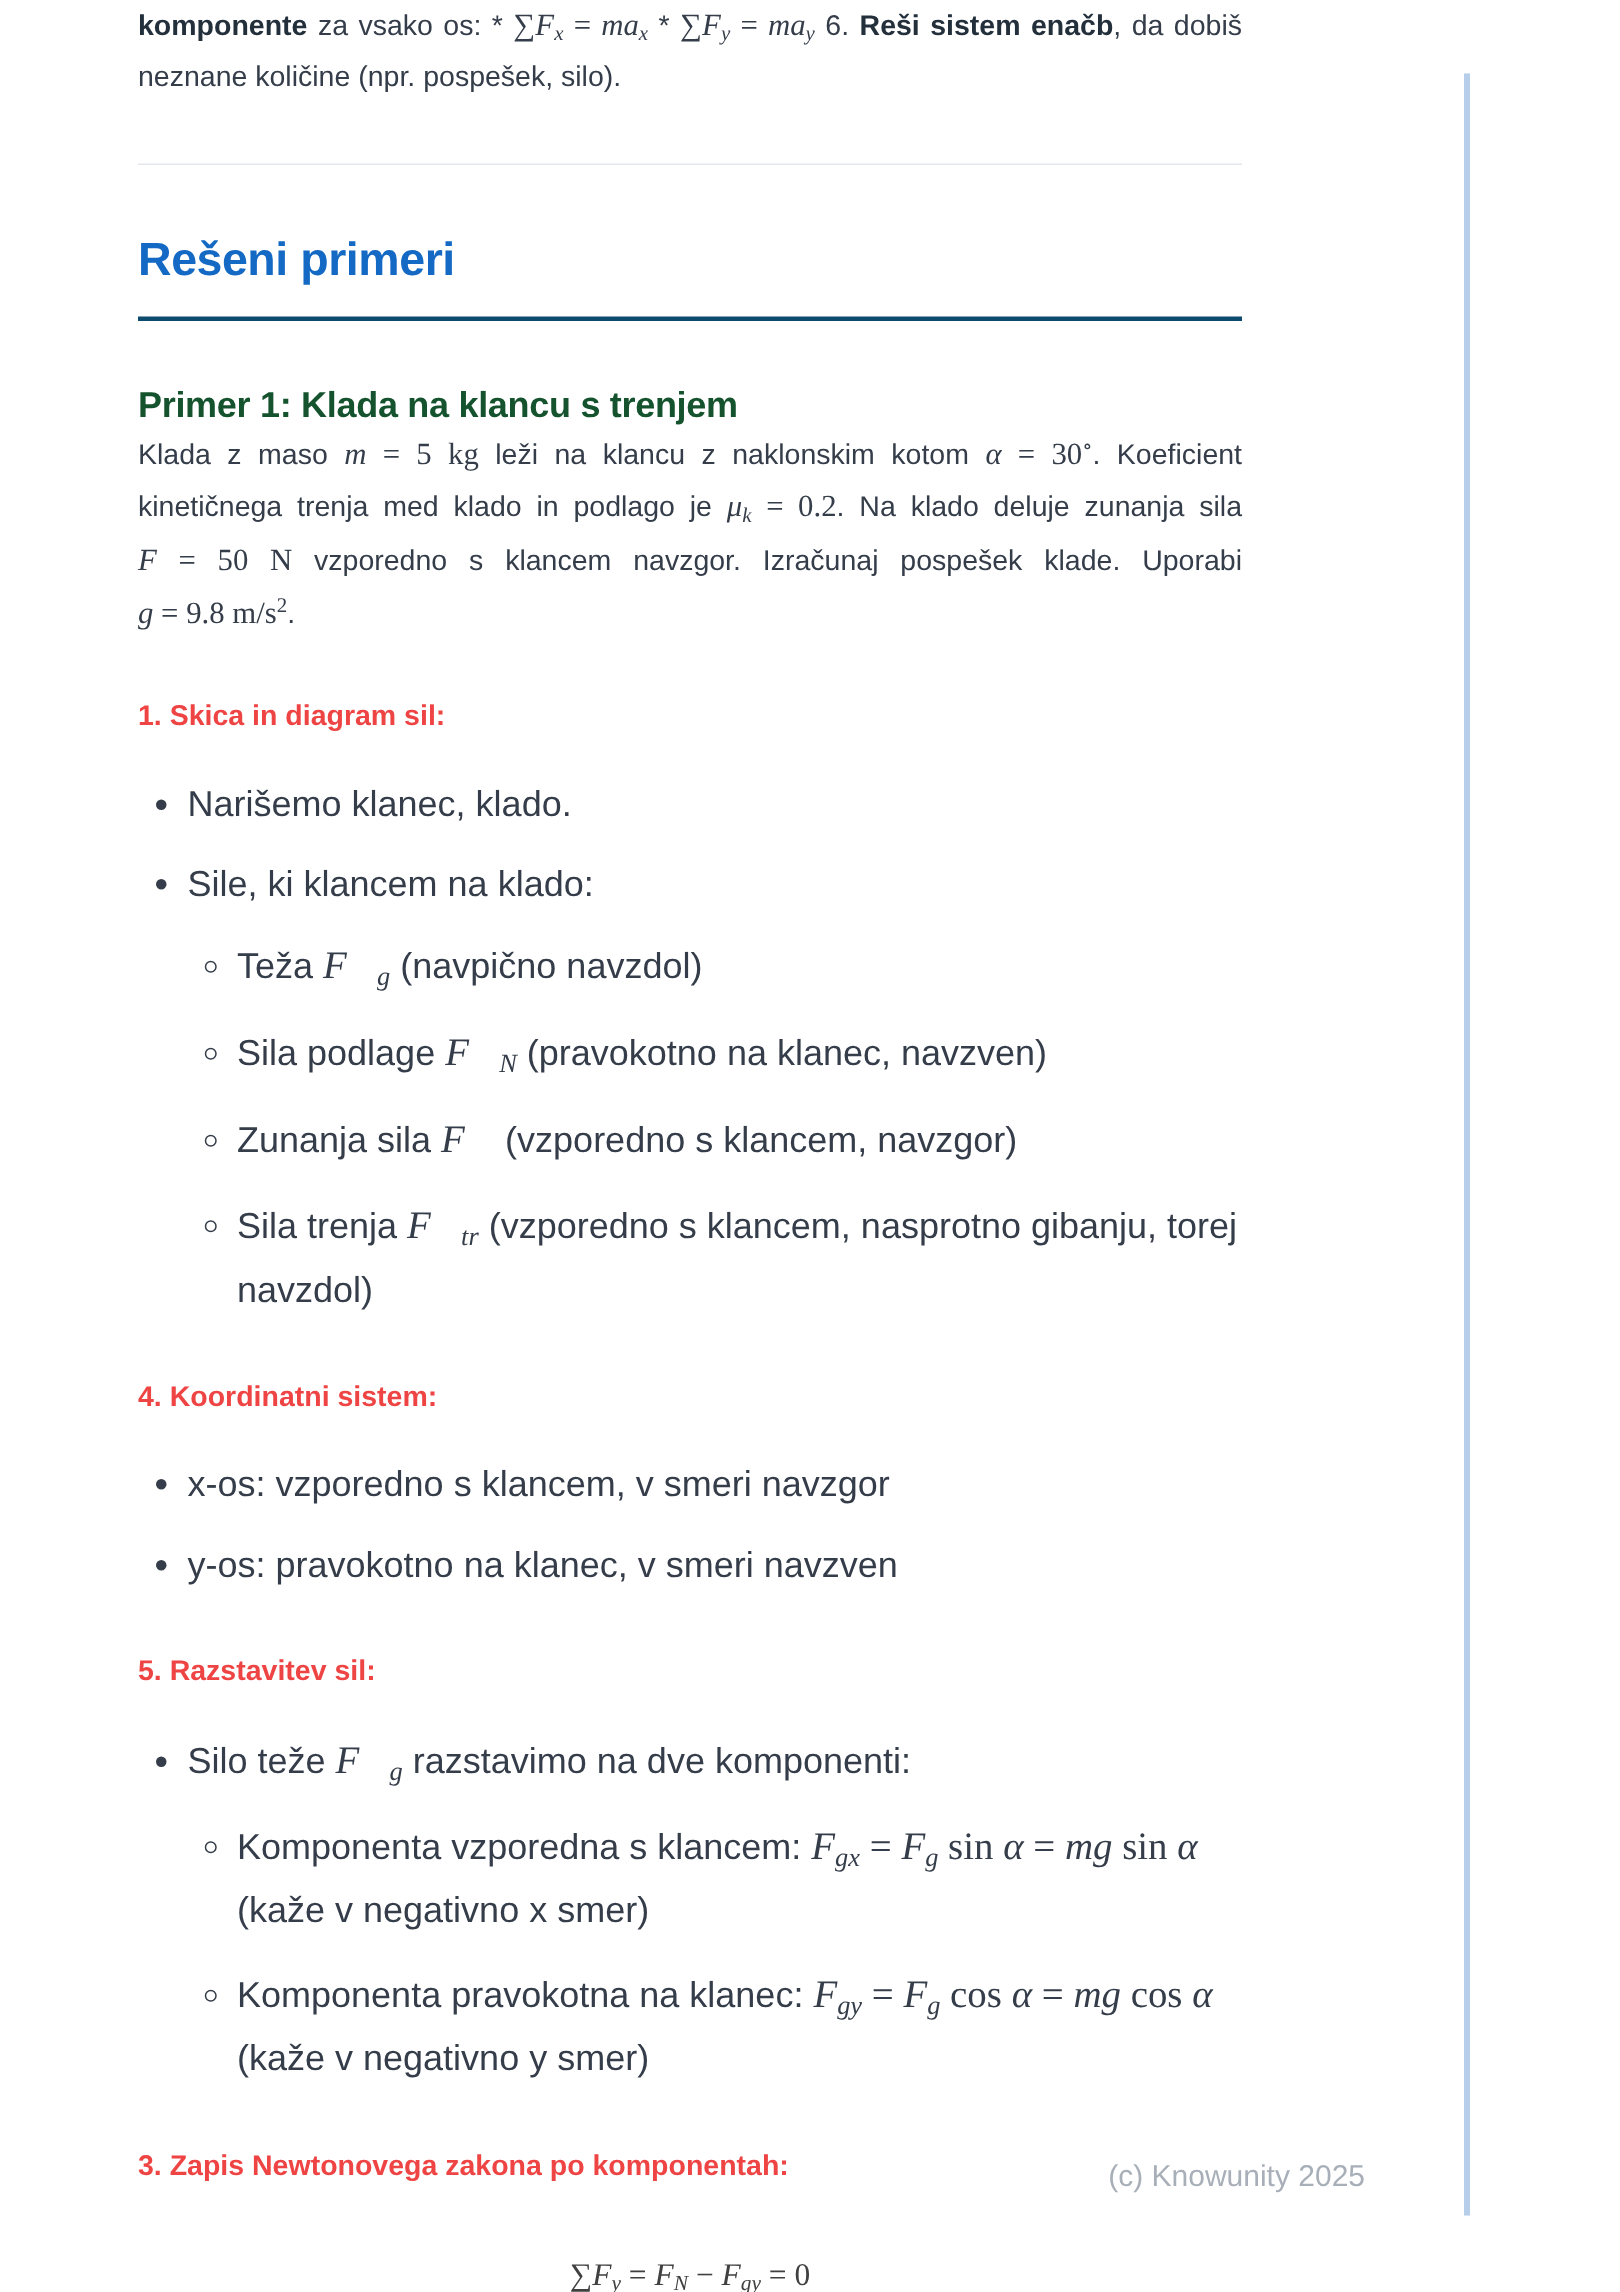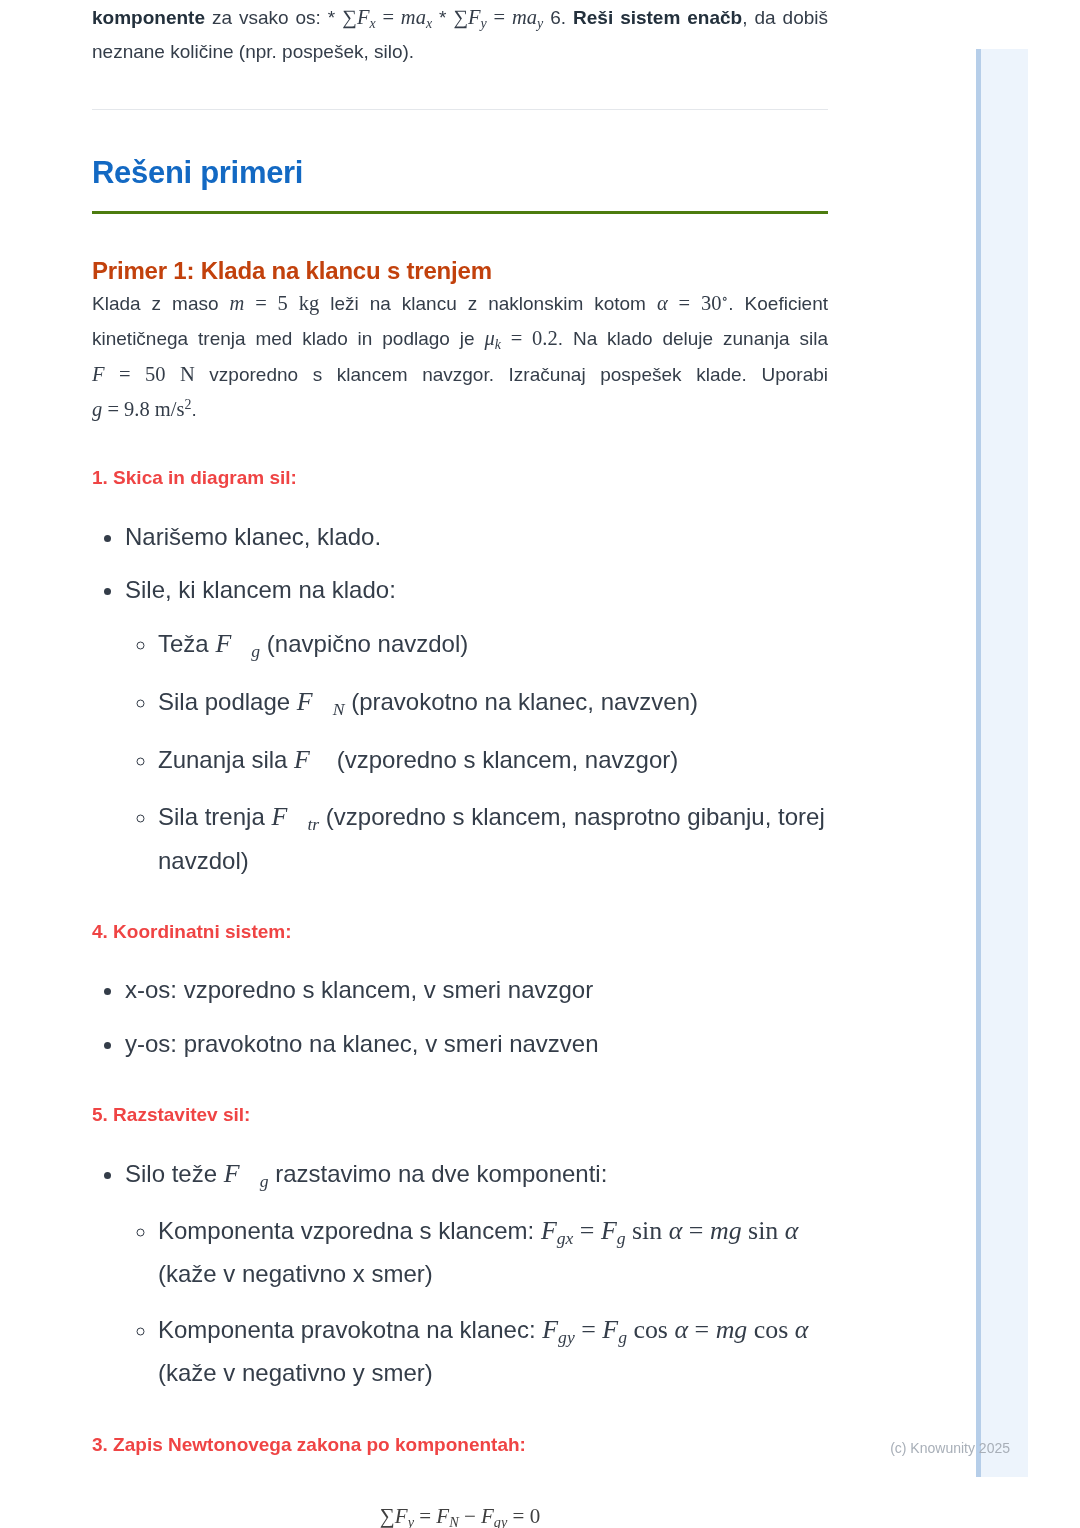--- a/index.html
+++ b/index.html
@@ -1,18 +1,18 @@
 <!DOCTYPE html>
 <html><head>
 <meta charset="utf-8">
 <style>
   html,body{margin:0;padding:0;background:#ffffff;}
   .page{
     position:relative;
-    width:1080px;height:1528px;
+    width:980px;height:1528px;
     background:#ffffff;
     overflow:hidden;
     font-family:"Liberation Sans", sans-serif;
     color:#343d49;
     box-sizing:border-box;
   }
   .content{
     position:absolute;
     left:92px;top:0;width:736px;
   }
@@ -26,32 +26,32 @@
   .problem{margin-top:27px;}
   b{color:#23303c;}
   hr.divider{
     border:none;
     border-top:1px solid #e4e7eb;
     margin:40px 0 0;
   }
   h1.page-title{
     margin:44px 0 0;
     padding-bottom:20px;
-    border-bottom:3px solid #4d7c0f;
+    border-bottom:3px solid #0c4a6e;
     font-size:31px;
     line-height:1.2;
     color:#1369c3;
     font-weight:700;
     letter-spacing:-0.3px;
   }
   h2.example-title{
     margin:42px 0 0;
     font-size:24px;
     line-height:1.25;
-    color:#c2410c;
+    color:#14532d;
     font-weight:700;
     letter-spacing:-0.2px;
   }
   h3.step-heading{
     margin:36px 0 0;
     font-size:19px;
     line-height:1.6;
     color:#ef4444;
     font-weight:700;
   }
@@ -87,21 +87,21 @@
   .highlight-sidebar{
     position:absolute;
     left:976px;top:49px;
     width:47px;height:1428px;
     background:#edf4fc;
     border-left:5px solid #b6cee9;
   }
   .copyright{
     position:absolute;
     top:1440px;right:70px;
-    font-size:14px;
+    font-size:20px;
     color:#a8afb8;
     z-index:2;
   }
 </style>
 </head>
 <body>
 
 <div class="page">
   <div class="highlight-sidebar"></div>
 

